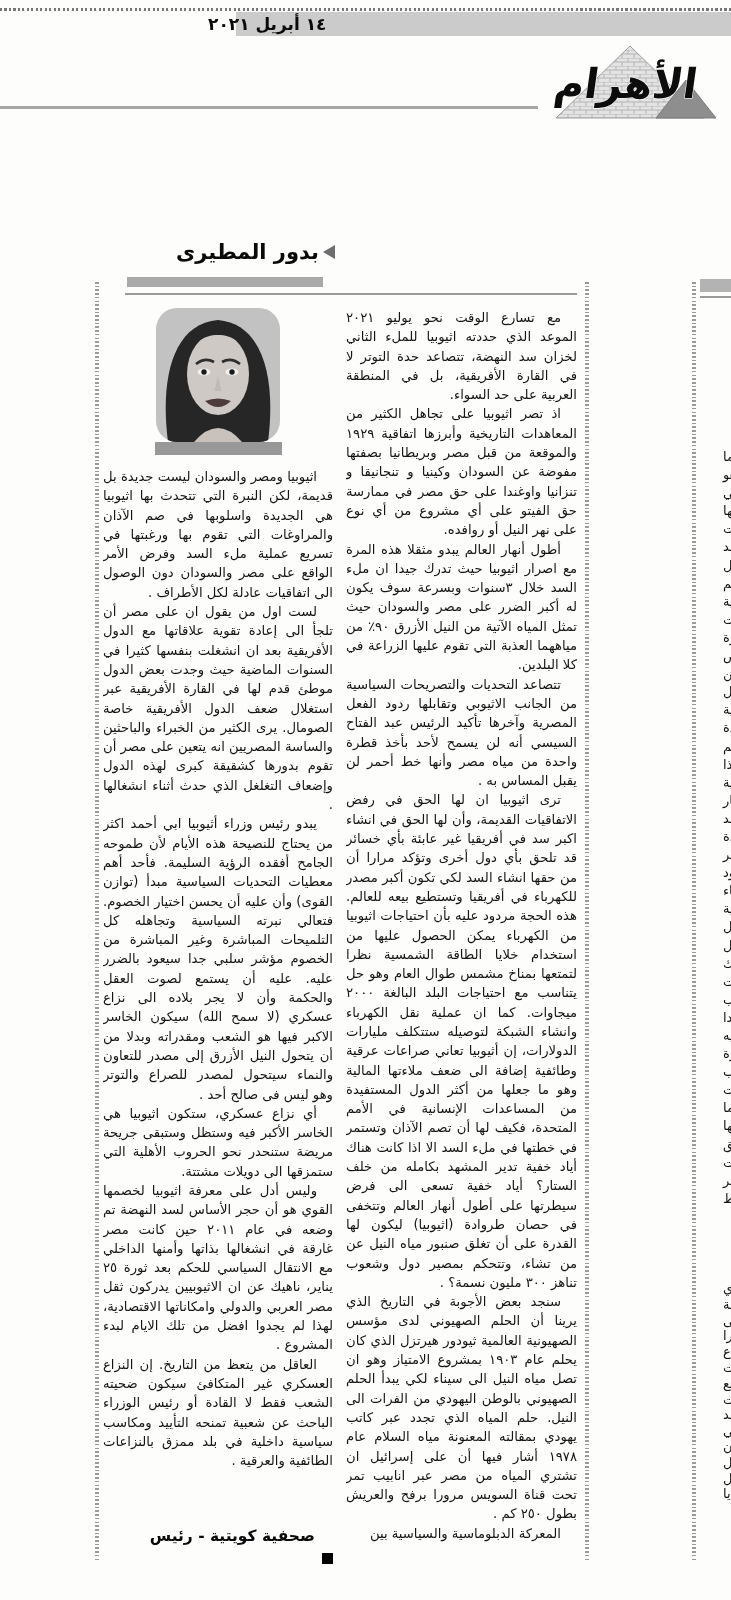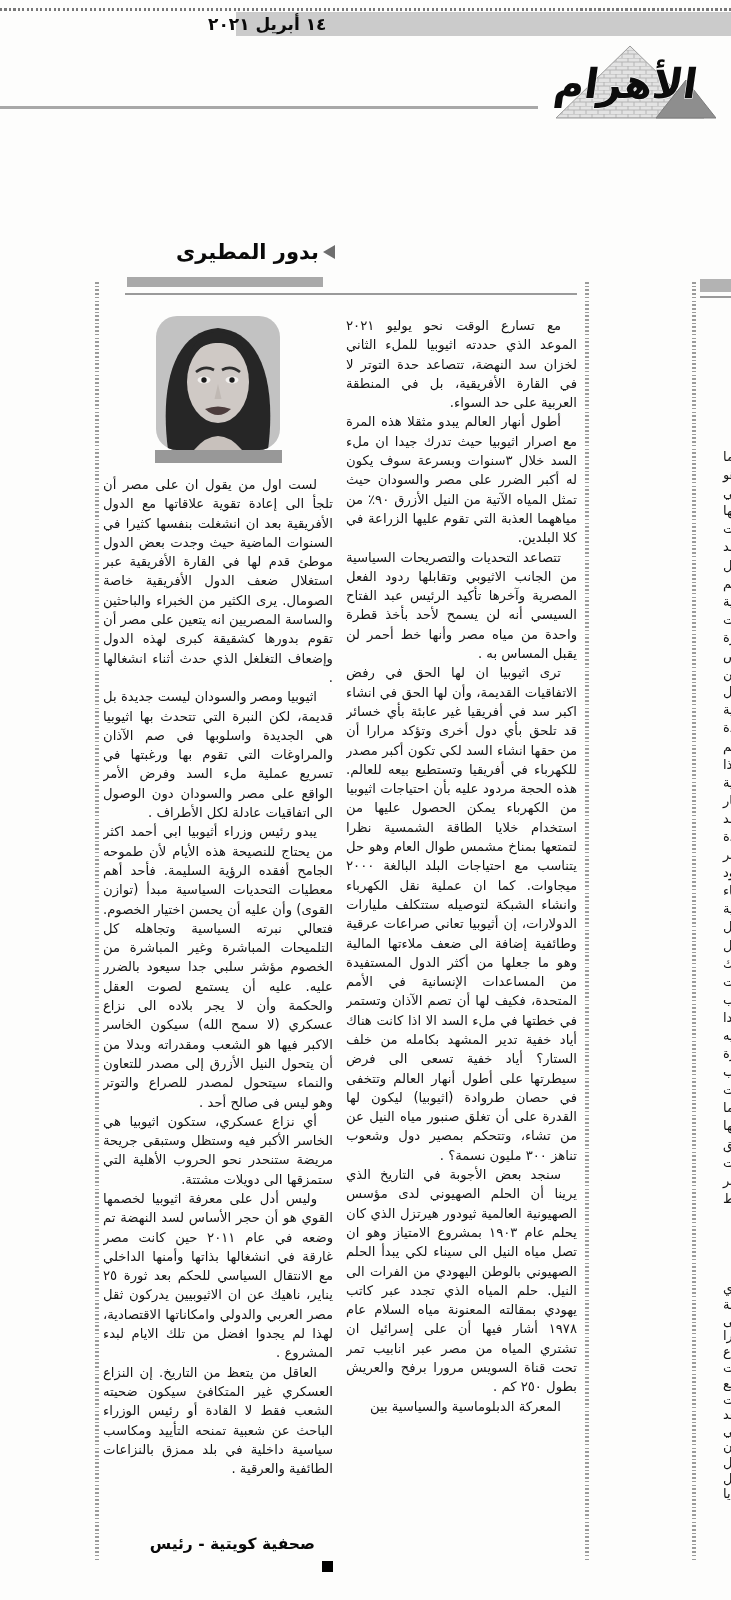--- a/index.html
+++ b/index.html
@@ -23,21 +23,21 @@
       border-right:12px solid #6e6e6e;flex:0 0 auto;}
   .byline-bar{position:absolute;left:127px;top:277px;width:196px;height:10px;background:#a9a9a9;}
   .body-rule{position:absolute;left:125px;top:293px;width:452px;height:2px;background:#9a9a9a;}
   
   .vsep{position:absolute;top:282px;height:1278px;width:4px;
       background-image:repeating-linear-gradient(to bottom,#9a9a9a 0 1.6px,transparent 1.6px 3.7px);}
   .vsep-left{left:95px;}
   .vsep-right{left:585px;}
   .vsep-far{left:692px;}
   
-  .col{position:absolute;top:316px;height:1262px;overflow:hidden;direction:rtl;}
+  .col{position:absolute;top:308px;height:1262px;overflow:hidden;direction:rtl;}
   .col-left{left:103px;width:230px;}
   .col-right{left:346px;width:231px;}
   .para{margin:0;font-size:13.2px;line-height:19.3px;text-align:justify;text-indent:16px;
       color:#141414;}
   
   .photo-wrap{position:relative;width:127px;height:147px;margin:0 auto 12px;}
   .photo-base{position:absolute;left:0;bottom:0;width:127px;height:13px;background:#989898;}
   .photo-wrap svg{position:relative;z-index:1;display:block;margin:0 auto;}
   
   .footer{margin-top:44px;direction:rtl;font-weight:bold;font-size:15.5px;line-height:44px;color:#0a0a0a;}
@@ -112,40 +112,41 @@
           <circle cx="76" cy="64" r="2.7" fill="#1a1a1a"></circle>
           <path d="M62,68 l-3.5,15 h7 Z" fill="#c0b9b4"></path>
           <path d="M49,93 q13,-5 26,0 q-13,12 -26,0 Z" fill="#4c3c3c"></path>
           <path d="M38,134 Q62,106 86,134 Z" fill="#c8c1bc"></path>
         </g>
       </svg>
       <div class="photo-base"></div>
     </div>
 
     <div>
+        <p class="para">اثيوبيا ومصر والسودان ليست جديدة بل قديمة، لكن النبرة التي تتحدث بها اثيوبيا هي الجديدة واسلوبها في صم الآذان والمراوغات التي تقوم بها ورغبتها في تسريع عملية ملء السد وفرض الأمر الواقع على مصر والسودان دون الوصول الى اتفاقيات عادلة لكل الأطراف .</p>
         <p class="para">لست اول من يقول ان على مصر أن تلجأ الى إعادة تقوية علاقاتها مع الدول الأفريقية بعد ان انشغلت بنفسها كثيرا في السنوات الماضية حيث وجدت بعض الدول موطئ قدم لها في القارة الأفريقية عبر استغلال ضعف الدول الأفريقية خاصة الصومال. يرى الكثير من الخبراء والباحثين والساسة المصريين انه يتعين على مصر أن تقوم بدورها كشقيقة كبرى لهذه الدول وإضعاف التغلغل الذي حدث أثناء انشغالها .</p>
-        <p class="para">اثيوبيا ومصر والسودان ليست جديدة بل قديمة، لكن النبرة التي تتحدث بها اثيوبيا هي الجديدة واسلوبها في صم الآذان والمراوغات التي تقوم بها ورغبتها في تسريع عملية ملء السد وفرض الأمر الواقع على مصر والسودان دون الوصول الى اتفاقيات عادلة لكل الأطراف .</p>
         <p class="para">يبدو رئيس وزراء أثيوبيا ابي أحمد اكثر من يحتاج للنصيحة هذه الأيام لأن طموحه الجامح أفقده الرؤية السليمة. فأحد أهم معطيات التحديات السياسية مبدأ (توازن القوى) وأن عليه أن يحسن اختيار الخصوم. فتعالي نبرته السياسية وتجاهله كل التلميحات المباشرة وغير المباشرة من الخصوم مؤشر سلبي جدا سيعود بالضرر عليه. عليه أن يستمع لصوت العقل والحكمة وأن لا يجر بلاده الى نزاع عسكري (لا سمح الله) سيكون الخاسر الاكبر فيها هو الشعب ومقدراته وبدلا من أن يتحول النيل الأزرق إلى مصدر للتعاون والنماء سيتحول لمصدر للصراع والتوتر وهو ليس فى صالح أحد .</p>
         <p class="para">أي نزاع عسكري، ستكون اثيوبيا هي الخاسر الأكبر فيه وستظل وستبقى جريحة مريضة ستنحدر نحو الحروب الأهلية التي ستمزقها الى دويلات مشتتة.</p>
         <p class="para">وليس أدل على معرفة اثيوبيا لخصمها القوي هو أن حجر الأساس لسد النهضة تم وضعه في عام ٢٠١١ حين كانت مصر غارقة في انشغالها بذاتها وأمنها الداخلي مع الانتقال السياسي للحكم بعد ثورة ٢٥ يناير، ناهيك عن ان الاثيوبيين يدركون ثقل مصر العربي والدولي وامكاناتها الاقتصادية، لهذا لم يجدوا افضل من تلك الايام لبدء المشروع .</p>
         <p class="para">العاقل من يتعظ من التاريخ. إن النزاع العسكري غير المتكافئ سيكون ضحيته الشعب فقط لا القادة أو رئيس الوزراء الباحث عن شعبية تمنحه التأييد ومكاسب سياسية داخلية في بلد ممزق بالنزاعات الطائفية والعرقية .</p>
       </div>
 
     <div class="footer">
       <div class="fline">
         <span class="sq"></span>
         <span>صحفية كويتية - رئيس تحرير</span>
       </div>
 
     </div>
   </div>
 
   <div class="col col-right">
     <div>
         <p class="para">مع تسارع الوقت نحو يوليو ٢٠٢١ الموعد الذي حددته اثيوبيا للملء الثاني لخزان سد النهضة، تتصاعد حدة التوتر لا في القارة الأفريقية، بل في المنطقة العربية على حد السواء.</p>
+        <p class="para">اذ تصر اثيوبيا على تجاهل الكثير من المعاهدات التاريخية وأبرزها اتفاقية ١٩٢٩ والموقعة من قبل مصر وبريطانيا بصفتها مفوضة عن السودان وكينيا و تنجانيقا و تنزانيا واوغندا على حق مصر في ممارسة حق الفيتو على أي مشروع من أي نوع على نهر النيل أو روافده.</p>
         <p class="para">أطول أنهار العالم يبدو مثقلا هذه المرة مع اصرار اثيوبيا حيث تدرك جيدا ان ملء السد خلال ٣سنوات وبسرعة سوف يكون له أكبر الضرر على مصر والسودان حيث تمثل المياه الآتية من النيل الأزرق ٩٠٪ من مياههما العذبة التي تقوم عليها الزراعة في كلا البلدين.</p>
         <p class="para">تتصاعد التحديات والتصريحات السياسية من الجانب الاثيوبي وتقابلها ردود الفعل المصرية وآخرها تأكيد الرئيس عبد الفتاح السيسي أنه لن يسمح لأحد بأخذ قطرة واحدة من مياه مصر وأنها خط أحمر لن يقبل المساس به .</p>
         <p class="para">ترى اثيوبيا ان لها الحق في رفض الاتفاقيات القديمة، وأن لها الحق في انشاء اكبر سد في أفريقيا غير عابئة بأي خسائر قد تلحق بأي دول أخرى وتؤكد مرارا أن من حقها انشاء السد لكي تكون أكبر مصدر للكهرباء في أفريقيا وتستطيع بيعه للعالم. هذه الحجة مردود عليه بأن احتياجات اثيوبيا من الكهرباء يمكن الحصول عليها من استخدام خلايا الطاقة الشمسية نظرا لتمتعها بمناخ مشمس طوال العام وهو حل يتناسب مع احتياجات البلد البالغة ٢٠٠٠ ميجاوات. كما ان عملية نقل الكهرباء وانشاء الشبكة لتوصيله ستتكلف مليارات الدولارات، إن أثيوبيا تعاني صراعات عرقية وطائفية إضافة الى ضعف ملاءتها المالية وهو ما جعلها من أكثر الدول المستفيدة من المساعدات الإنسانية في الأمم المتحدة، فكيف لها أن تصم الآذان وتستمر في خطتها في ملء السد الا اذا كانت هناك أياد خفية تدير المشهد بكامله من خلف الستار؟ أياد خفية تسعى الى فرض سيطرتها على أطول أنهار العالم وتتخفى في حصان طروادة (اثيوبيا) ليكون لها القدرة على أن تغلق صنبور مياه النيل عن من تشاء، وتتحكم بمصير دول وشعوب تناهز ٣٠٠ مليون نسمة؟ .</p>
         <p class="para">سنجد بعض الأجوبة في التاريخ الذي يرينا أن الحلم الصهيوني لدى مؤسس الصهيونية العالمية ثيودور هيرتزل الذي كان يحلم عام ١٩٠٣ بمشروع الامتياز وهو ان تصل مياه النيل الى سيناء لكي يبدأ الحلم الصهيوني بالوطن اليهودي من الفرات الى النيل. حلم المياه الذي تجدد عبر كاتب يهودي بمقالته المعنونة مياه السلام عام ١٩٧٨ أشار فيها أن على إسرائيل ان تشتري المياه من مصر عبر انابيب تمر تحت قناة السويس مرورا برفح والعريش بطول ٢٥٠ كم .</p>
         <p class="para">المعركة الدبلوماسية والسياسية بين</p>
       </div>
   </div>
 
   <div class="neighbor-bar"></div>
   <div class="neighbor-rule"></div>

